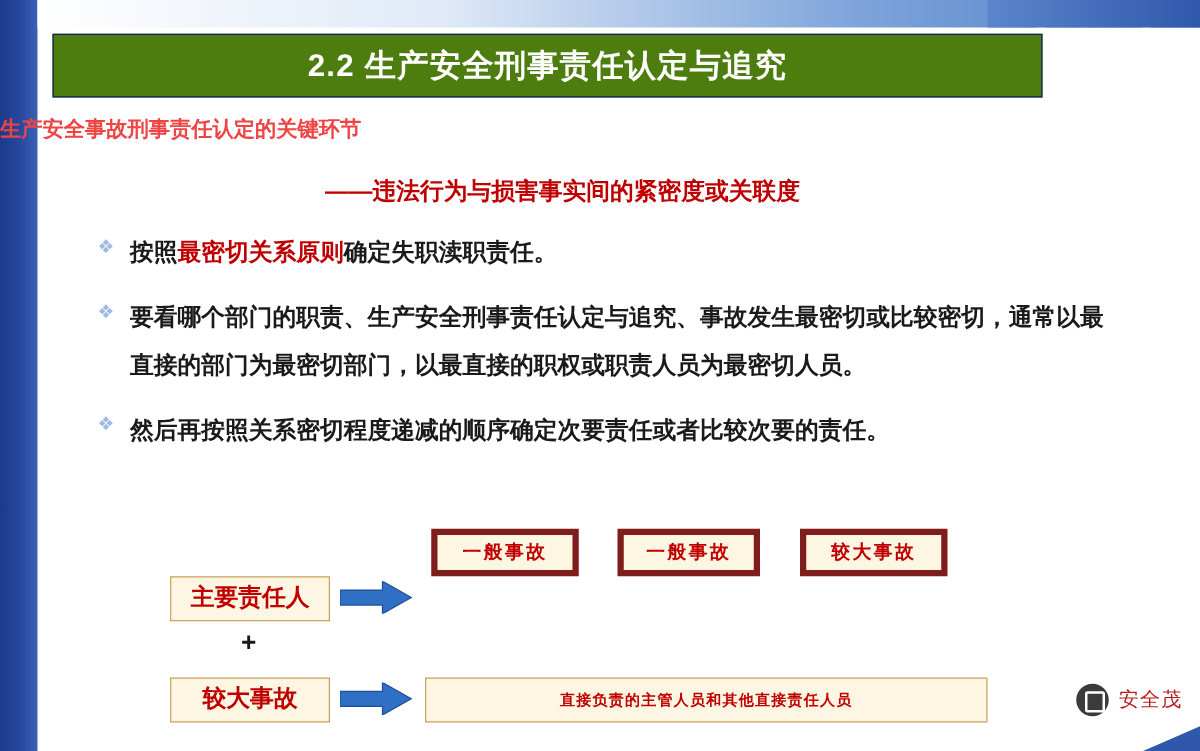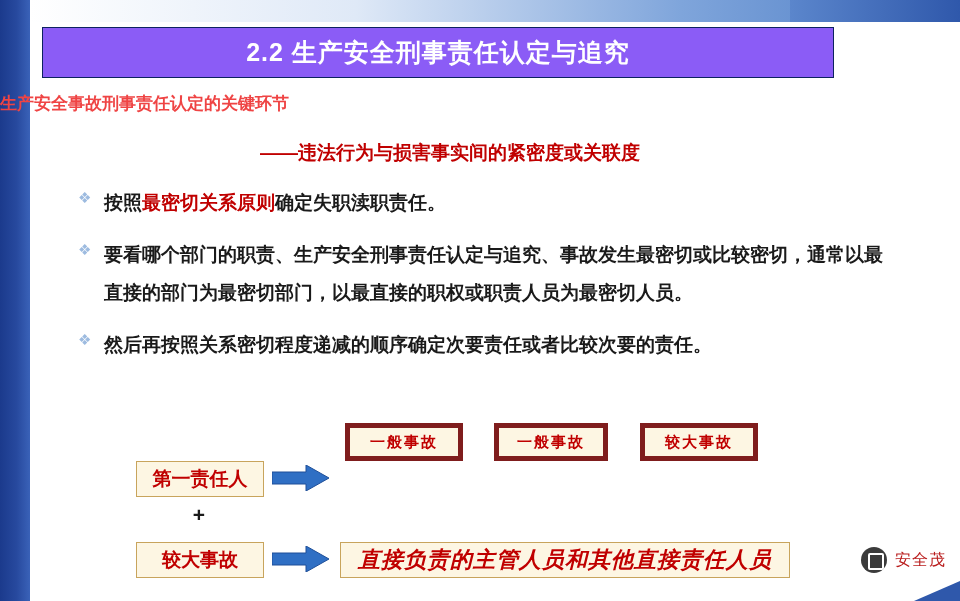--- a/index.html
+++ b/index.html
@@ -56,21 +56,21 @@
     height: 22px;
     background: linear-gradient(to right, #5b86cc, #2f58ab);
   }
   
   .title-bar {
     position: absolute;
     left: 42px;
     top: 27px;
     width: 790px;
     height: 49px;
-    background: #8b5cf6;
+    background: #4d7c0f;
     border: 1px solid #0d2260;
     display: flex;
     align-items: center;
     justify-content: center;
   }
   .title-text {
     color: #ffffff;
     font-size: 25px;
     font-weight: bold;
     letter-spacing: 1px;
@@ -154,21 +154,21 @@
     position: absolute;
     border: 1px solid #c8a45c;
     background: #fdf6e3;
     color: #c00000;
     font-weight: bold;
     text-align: center;
   }
   .box-main  { left: 136px; top: 46px; width: 126px; height: 34px; line-height: 34px; font-size: 19px; }
   .box-direct{ left: 136px; top: 127px; width: 126px; height: 34px; line-height: 34px; font-size: 19px; }
   .box-resp  { left: 340px; top: 46px; width: 448px; height: 34px; line-height: 34px; font-size: 18px; letter-spacing: 1px; }
-  .box-detail{ left: 340px; top: 127px; width: 448px; height: 34px; line-height: 34px; font-size: 22px; letter-spacing: 1px; font-style: italic; }
+  .box-detail{ left: 340px; top: 127px; width: 448px; height: 34px; line-height: 34px; font-size: 12px; letter-spacing: 1px; }
 
   .plus {
     position: absolute;
     left: 136px;
     top: 88px;
     width: 126px;
     text-align: center;
     font-size: 21px;
     font-weight: bold;
     color: #1a1a1a;
@@ -260,21 +260,21 @@
     </div>
 
   </div>
 
   <div class="diagram">
 
     <div class="tag tag-general">一般事故</div>
     <div class="tag tag-major">一般事故</div>
     <div class="tag tag-severe">较大事故</div>
 
-    <div class="box box-main">第一责任人</div>
+    <div class="box box-main">主要责任人</div>
     <div class="plus">+</div>
     <div class="box box-direct">较大事故</div>
 
     <div class="arrow arrow1">
       <svg width="58" height="26" viewBox="0 0 58 26">
         <polygon points="0,7 34,7 34,0 57,13 34,26 34,19 0,19" fill="#2f6fc4" stroke="#1f4f98" stroke-width="1"></polygon>
       </svg>
     </div>
     <div class="arrow arrow2">
       <svg width="58" height="26" viewBox="0 0 58 26">

